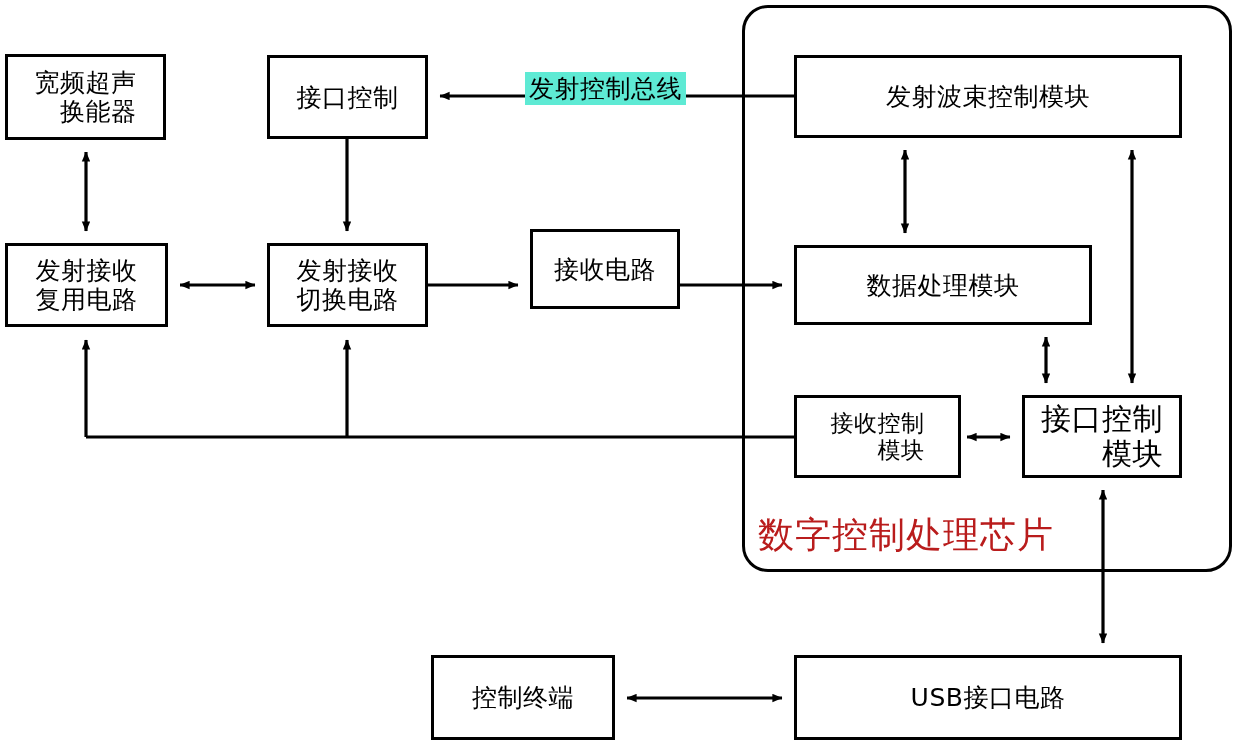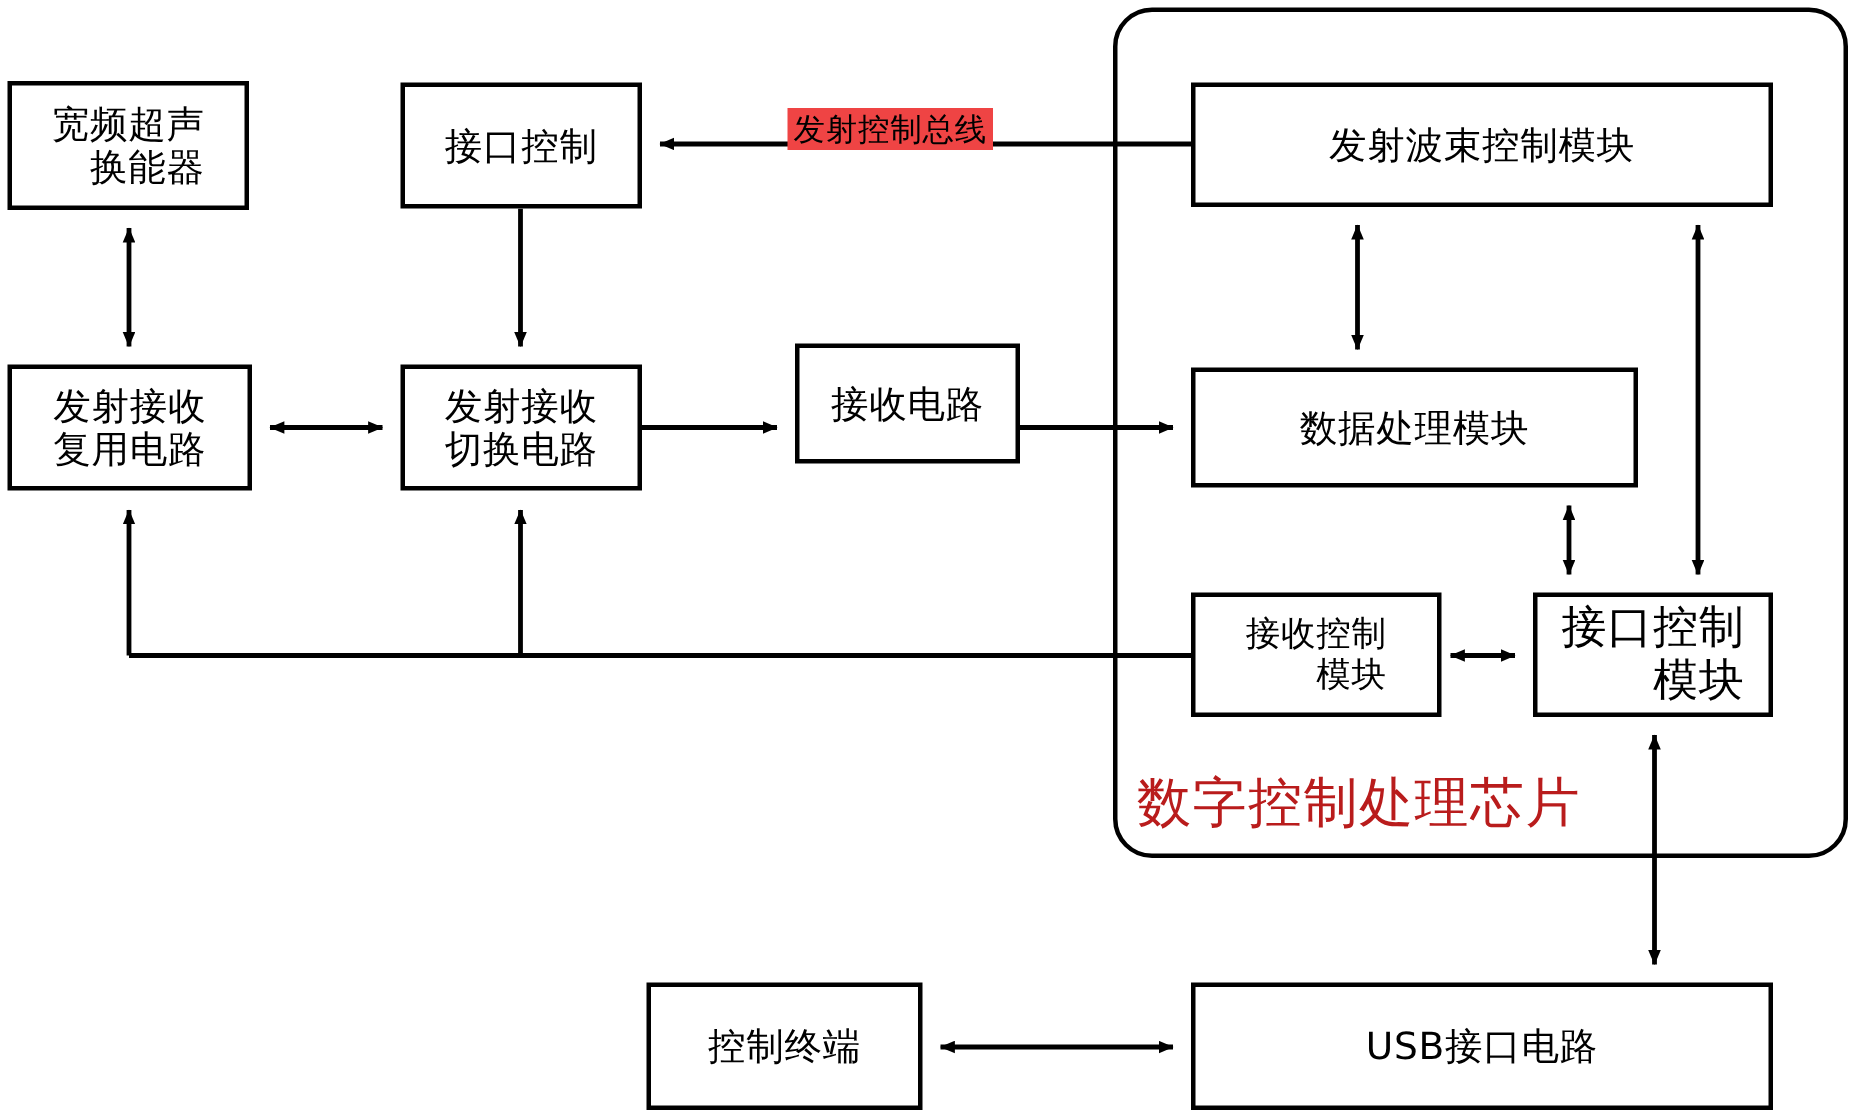--- a/index.html
+++ b/index.html
@@ -36,24 +36,24 @@
     color: #000000;
     font-size: 25px;
     line-height: 1.16;
     letter-spacing: 0.5px;
     white-space: pre-line;
     z-index: 3;
   }
   .bus-label {
     position: absolute;
     color: #000000;
-    font-size: 21px;
+    font-size: 25px;
     letter-spacing: 0.5px;
     white-space: nowrap;
-    background: #ef4444;
+    background: #5eead4;
     padding: 0 4px;
     z-index: 4;
   }
   .chip-label {
     position: absolute;
     color: #b91c1c;
     font-size: 36px;
     letter-spacing: 1px;
     white-space: nowrap;
     z-index: 4;

